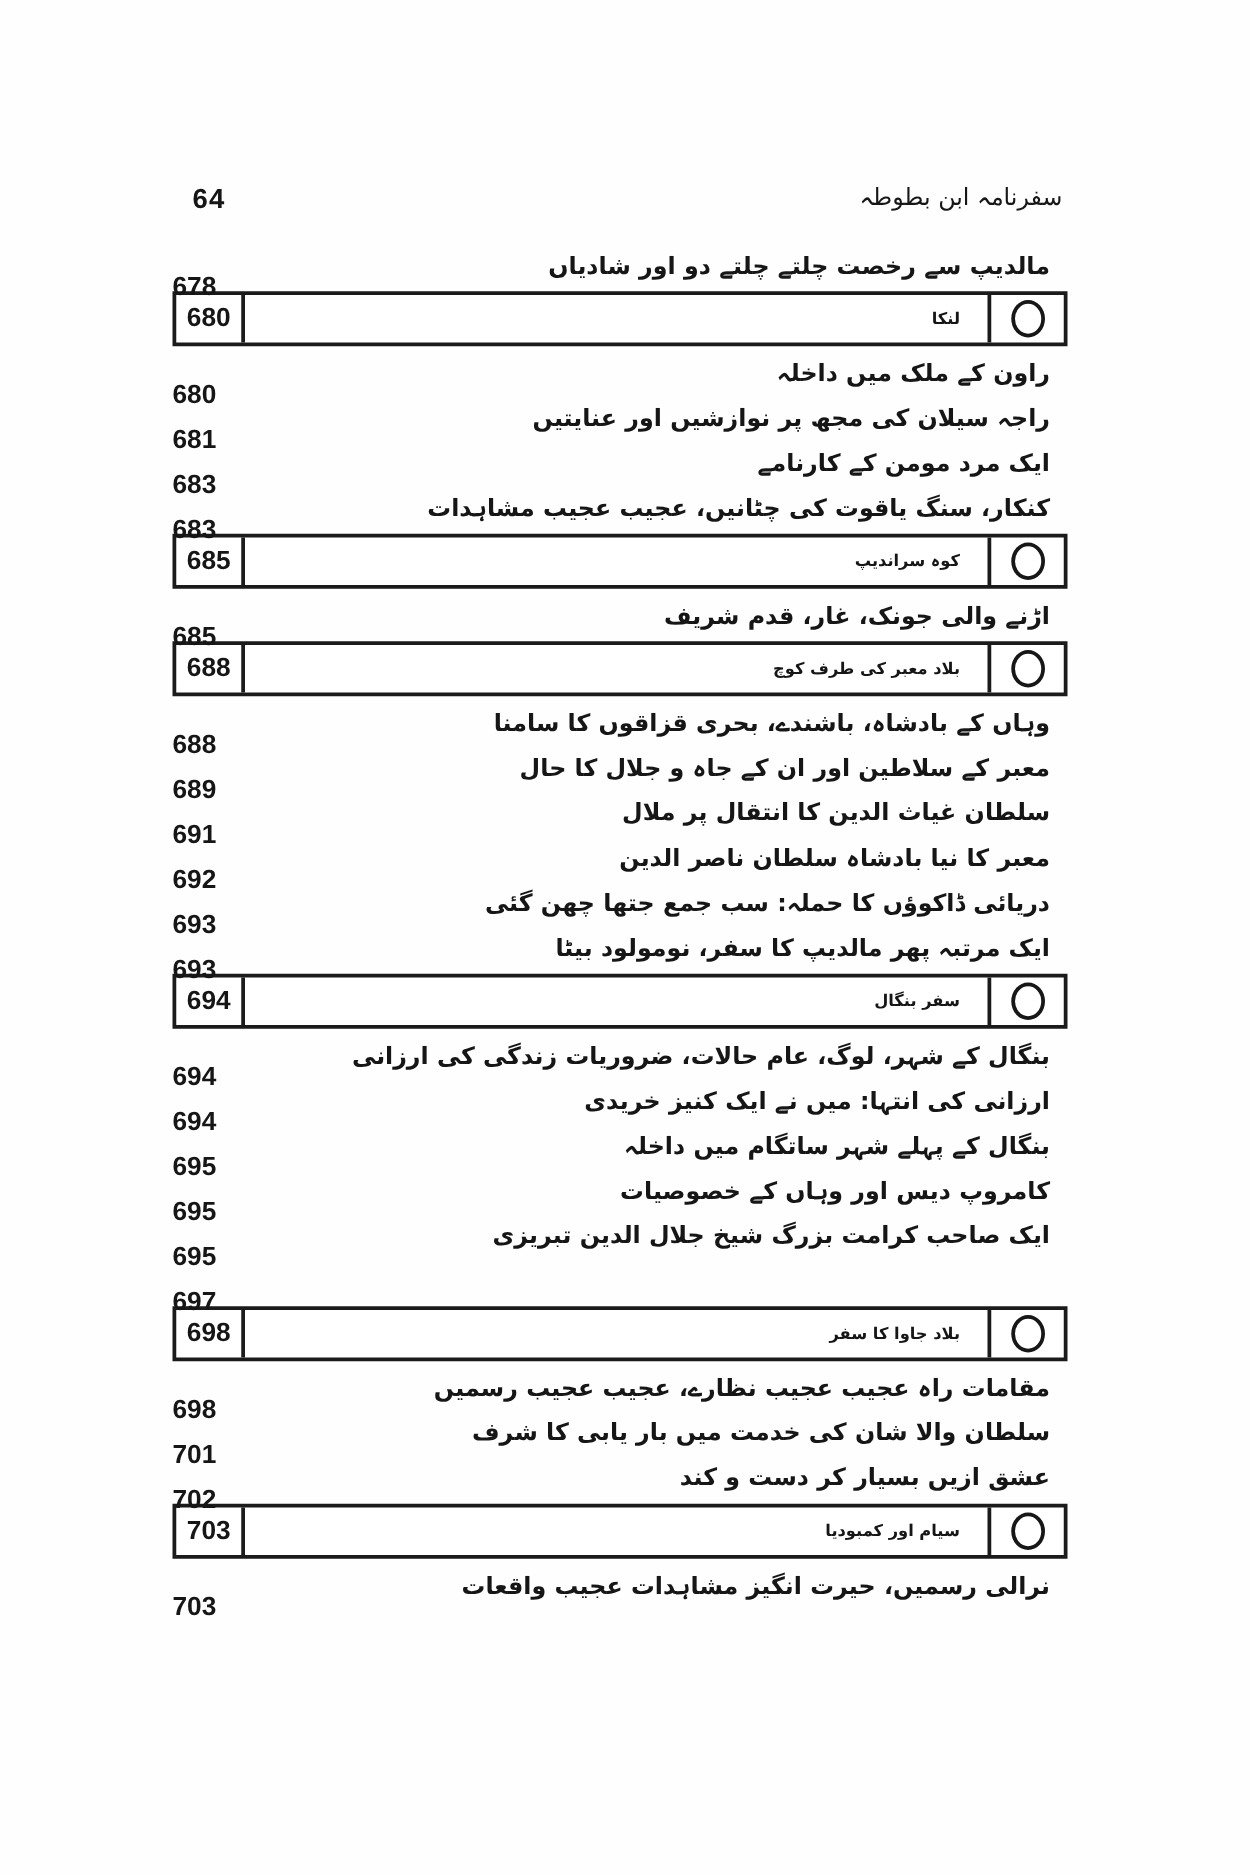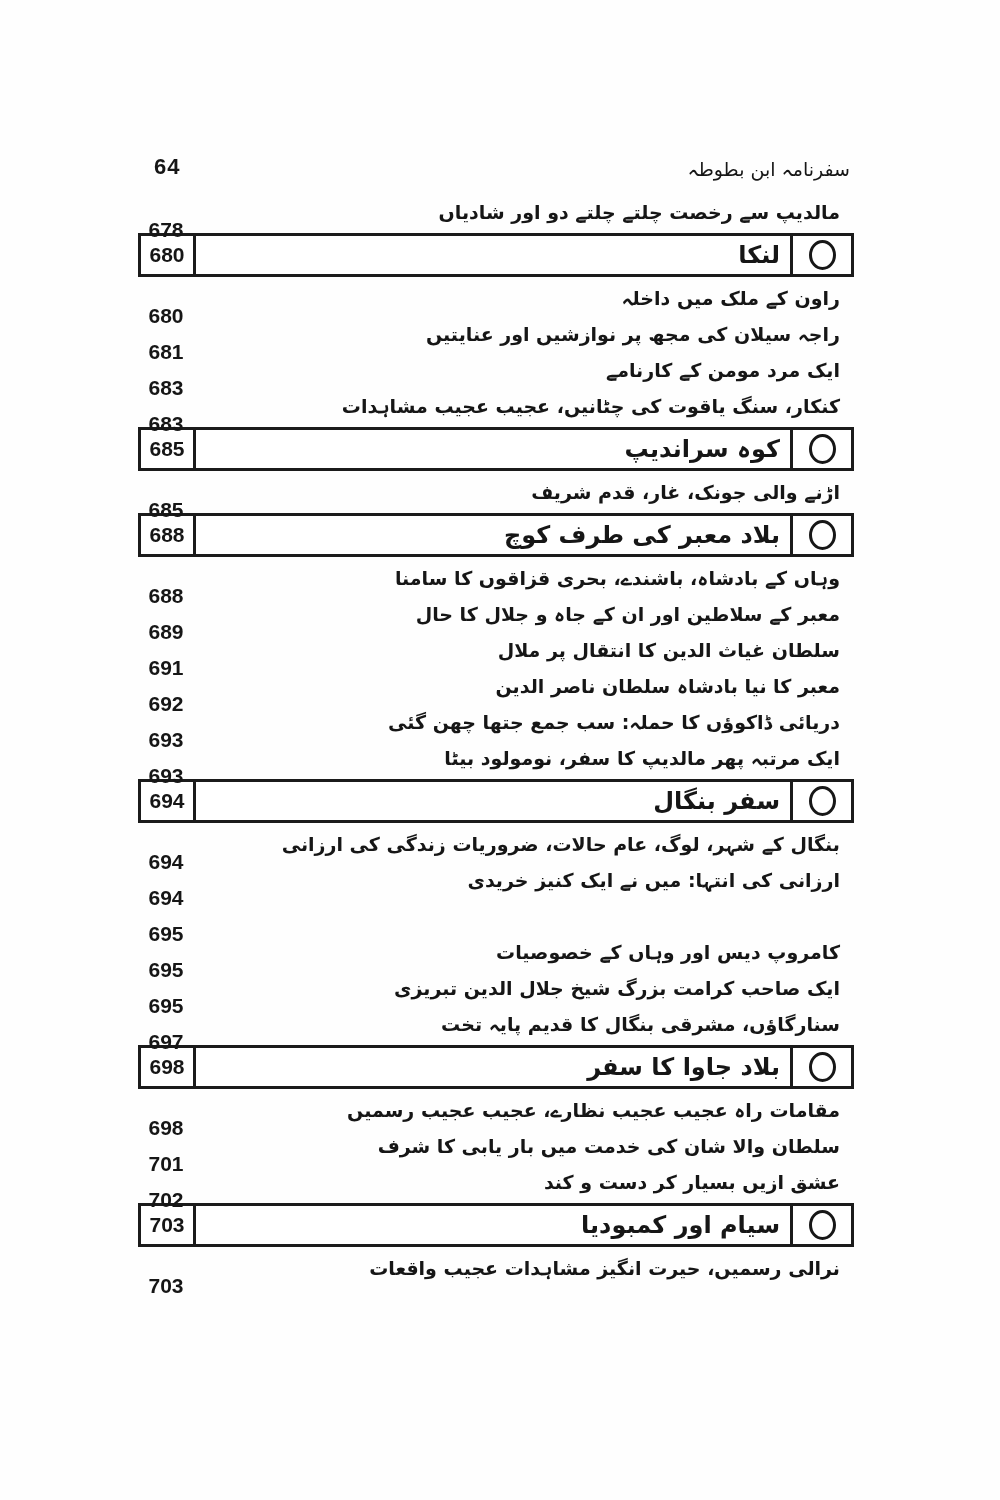--- a/index.html
+++ b/index.html
@@ -18,21 +18,21 @@
   }
   .content {
     position: absolute;
     left: 138px;
     top: 146px;
     width: 716px;
   }
   .header-row {
     display: flex;
     justify-content: space-between;
-    align-items: flex-end;
+    align-items: flex-start;
     height: 34px;
     margin-bottom: 14px;
   }
   .folio-num {
     font-family: "Liberation Sans", sans-serif;
     font-weight: 700;
     font-size: 22px;
     padding-left: 16px;
     letter-spacing: 1px;
   }
@@ -45,21 +45,20 @@
   .toc-list { width: 100%; }
 
   .toc-entry {
     display: flex;
     align-items: center;
     height: 36px;
   }
   .toc-entry .pnum {
     width: 56px;
     flex: 0 0 56px;
-    text-align: center;
     font-family: "Liberation Sans", sans-serif;
     font-weight: 700;
     font-size: 21px;
     margin-top: 35px;
   }
   .toc-entry .etitle {
     flex: 1;
     direction: rtl;
     text-align: right;
     font-weight: 700;
@@ -87,22 +86,22 @@
     font-weight: 700;
     font-size: 21px;
   }
   .toc-section .stitle {
     flex: 1;
     direction: rtl;
     display: flex;
     align-items: center;
     text-align: right;
     font-weight: 700;
-    font-size: 24px;
-    padding-right: 10px;
+    font-size: 13px;
+    padding-right: 22px;
     white-space: nowrap;
   }
   .toc-section .marker-cell {
     width: 58px;
     flex: 0 0 58px;
     display: flex;
     align-items: center;
     justify-content: center;
     border-left: 3px solid #1b1b1b;
   }
@@ -205,32 +204,32 @@
         <div class="toc-entry">
     <div class="pnum">694</div>
     <div class="etitle" dir="rtl">بنگال کے شہر، لوگ، عام حالات، ضروریات زندگی کی ارزانی</div>
   </div>
         <div class="toc-entry">
     <div class="pnum">694</div>
     <div class="etitle" dir="rtl">ارزانی کی انتہا: میں نے ایک کنیز خریدی</div>
   </div>
         <div class="toc-entry">
     <div class="pnum">695</div>
+    <div class="etitle" dir="rtl">بنگال کے پہلے شہر ساتگام میں داخلہ</div>
   </div>
         <div class="toc-entry">
     <div class="pnum">695</div>
     <div class="etitle" dir="rtl">کامروپ دیس اور وہاں کے خصوصیات</div>
   </div>
         <div class="toc-entry">
     <div class="pnum">695</div>
     <div class="etitle" dir="rtl">ایک صاحب کرامت بزرگ شیخ جلال الدین تبریزی</div>
   </div>
         <div class="toc-entry">
     <div class="pnum">697</div>
-    <div class="etitle" dir="rtl">سنارگاؤں، مشرقی بنگال کا قدیم پایہ تخت</div>
   </div>
         <div class="toc-section">
     <div class="pnum">698</div>
     <div class="stitle" dir="rtl">بلاد جاوا کا سفر</div>
     <div class="marker-cell">
       <div class="circle-marker"></div>
     </div>
   </div>
         <div class="toc-entry">
     <div class="pnum">698</div>

